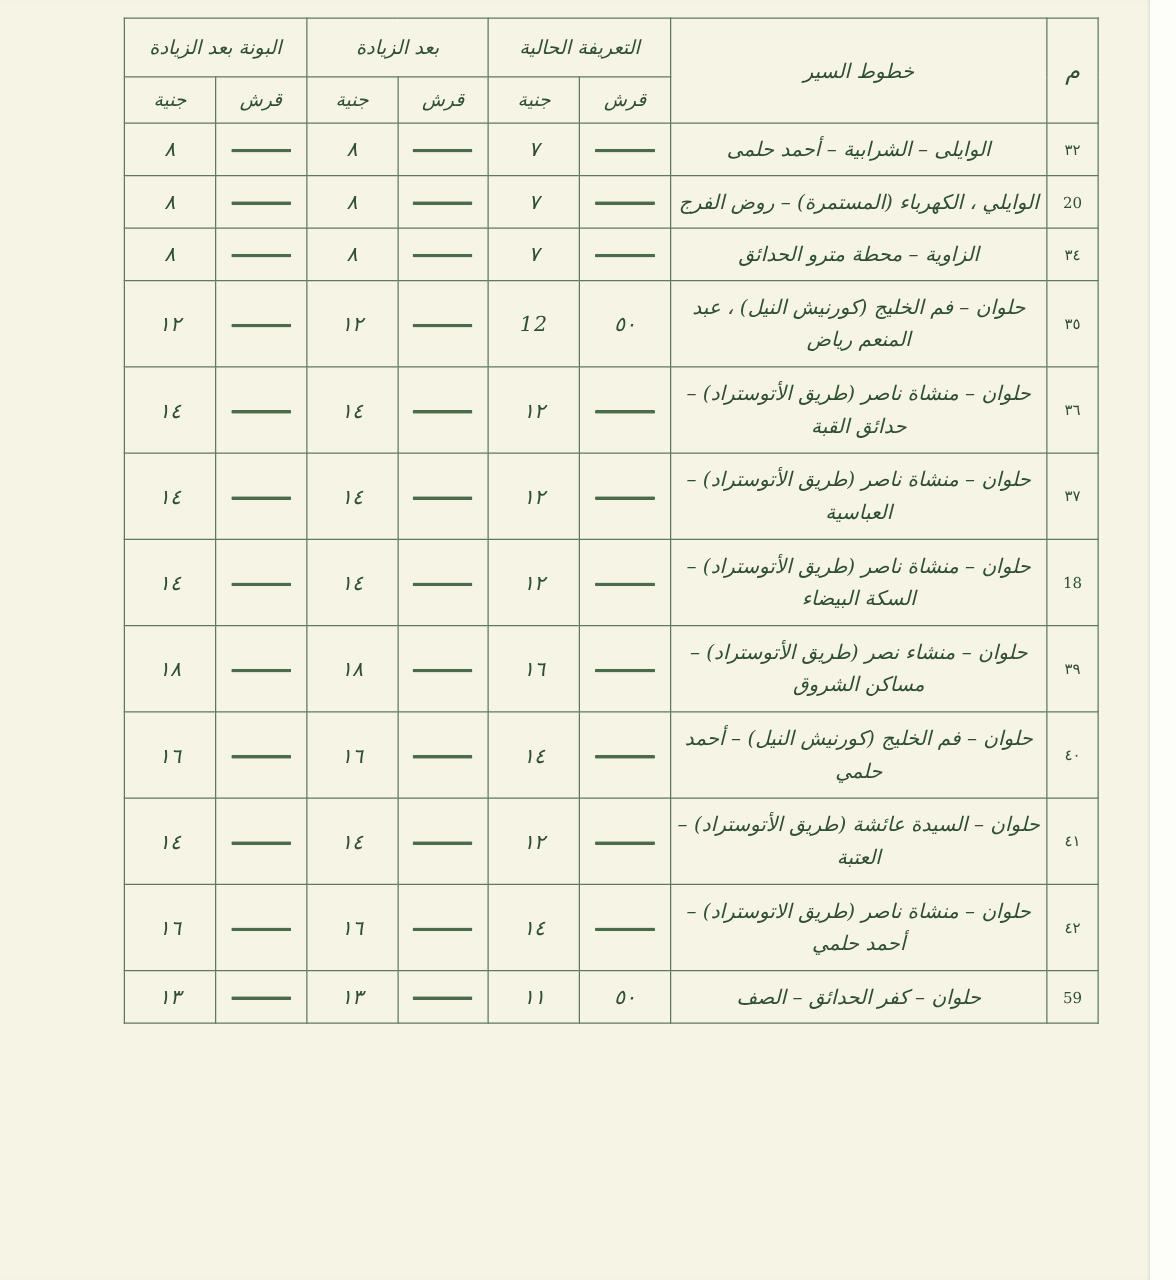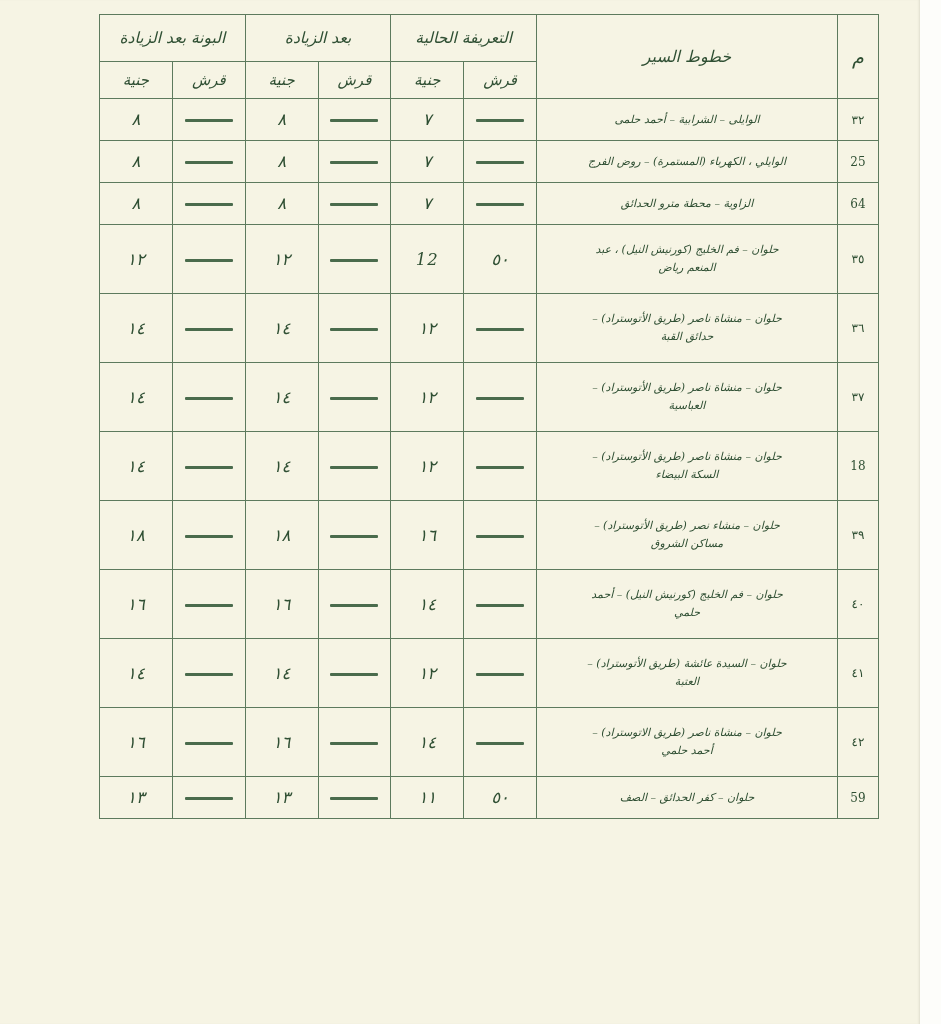--- a/index.html
+++ b/index.html
@@ -74,21 +74,21 @@
   }
   .hdr-group { height: 46px; }
   .hdr-sub   { height: 36px; font-size: 15px; }
   .hdr-no    { font-size: 19px; }
   .hdr-route { font-size: 16px; }
 
   
   .cell-route {
     font-family: "DejaVu Serif", "Liberation Serif", serif;
     font-style: italic;
-    font-size: 11px;
+    font-size: 16px;
     line-height: 1.62;
     padding: 5px 12px;
     text-align: center;
     color: #2c4a30;
   }
   .cell-no {
     font-family: "DejaVu Serif", "Liberation Serif", serif;
     font-size: 12px;
     color: #2c4a30;
   }
@@ -142,31 +142,31 @@
         <td class="col-no cell-no">٣٢</td>
         <td class="col-route cell-route">الوايلى – الشرابية – أحمد حلمى</td>
         <td class="col-money cell-num"><span class="dash-mark"></span></td>
         <td class="col-money cell-num">٧</td>
         <td class="col-money cell-num"><span class="dash-mark"></span></td>
         <td class="col-money cell-num">٨</td>
         <td class="col-money cell-num"><span class="dash-mark"></span></td>
         <td class="col-money cell-num">٨</td>
       </tr>
       <tr class="row-1line">
-        <td class="col-no cell-no">25</td>
+        <td class="col-no cell-no">20</td>
         <td class="col-route cell-route">الوايلي ، الكهرباء (المستمرة) – روض الفرج</td>
         <td class="col-money cell-num"><span class="dash-mark"></span></td>
         <td class="col-money cell-num">٧</td>
         <td class="col-money cell-num"><span class="dash-mark"></span></td>
         <td class="col-money cell-num">٨</td>
         <td class="col-money cell-num"><span class="dash-mark"></span></td>
         <td class="col-money cell-num">٨</td>
       </tr>
       <tr class="row-1line">
-        <td class="col-no cell-no">64</td>
+        <td class="col-no cell-no">٣٤</td>
         <td class="col-route cell-route">الزاوية – محطة مترو الحدائق</td>
         <td class="col-money cell-num"><span class="dash-mark"></span></td>
         <td class="col-money cell-num">٧</td>
         <td class="col-money cell-num"><span class="dash-mark"></span></td>
         <td class="col-money cell-num">٨</td>
         <td class="col-money cell-num"><span class="dash-mark"></span></td>
         <td class="col-money cell-num">٨</td>
       </tr>
       <tr class="row-2line">
         <td class="col-no cell-no">٣٥</td>

